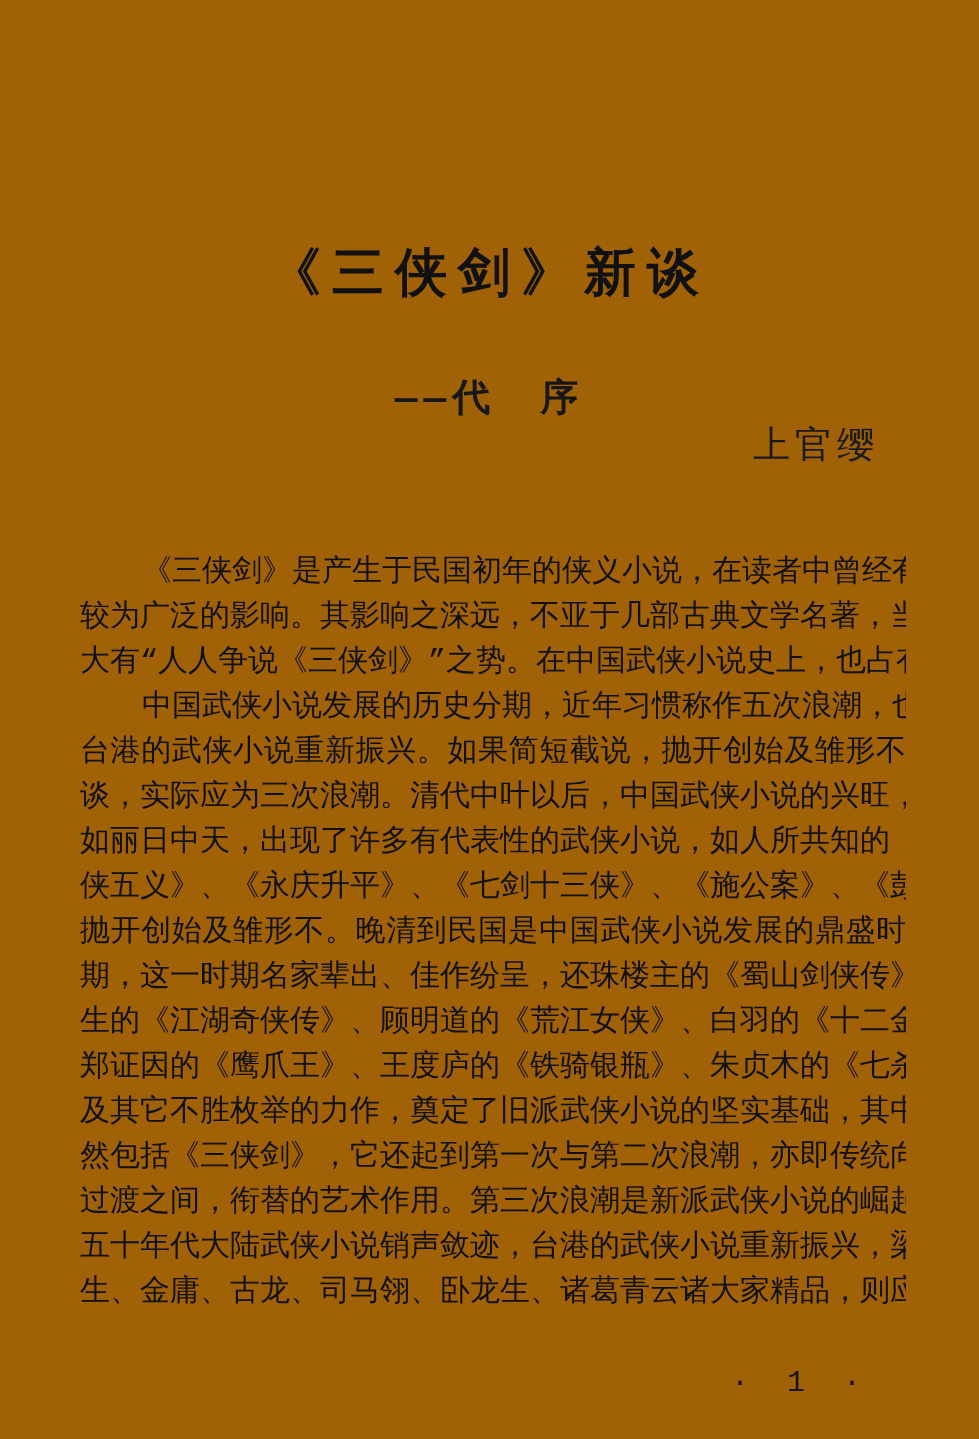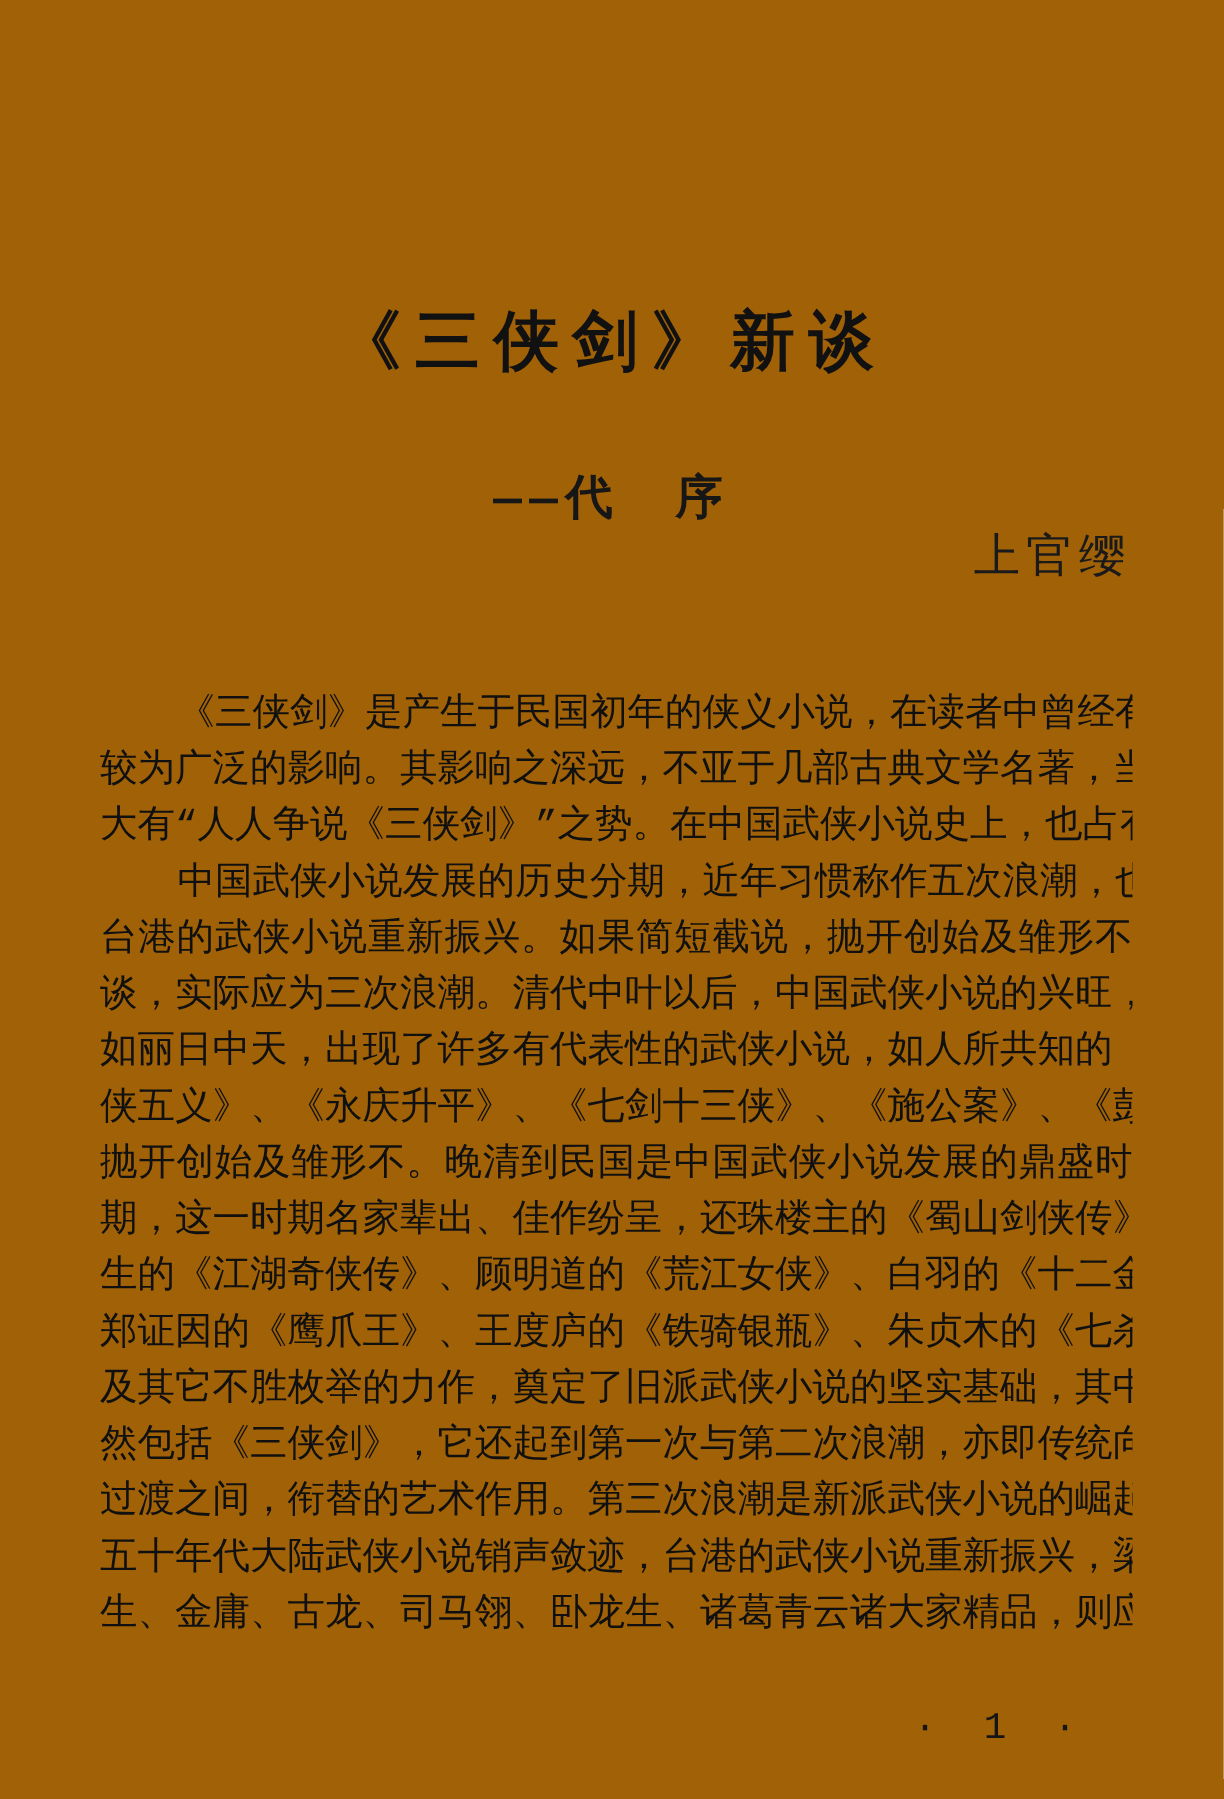--- a/index.html
+++ b/index.html
@@ -40,21 +40,21 @@
     letter-spacing: 6px;
     color: #161616;
     white-space: nowrap;
     margin-top: 20px;
   }
   .author {
     position: absolute;
     top: 420px;
     left: 0;
     width: 100%;
-    padding-right: 74px;
+    padding-right: 100px;
     box-sizing: border-box;
     text-align: right;
     font-size: 37px;
     letter-spacing: 5px;
     color: #1a1a1a;
     white-space: nowrap;
   }
   .body-text {
     position: absolute;
     top: 550px;

